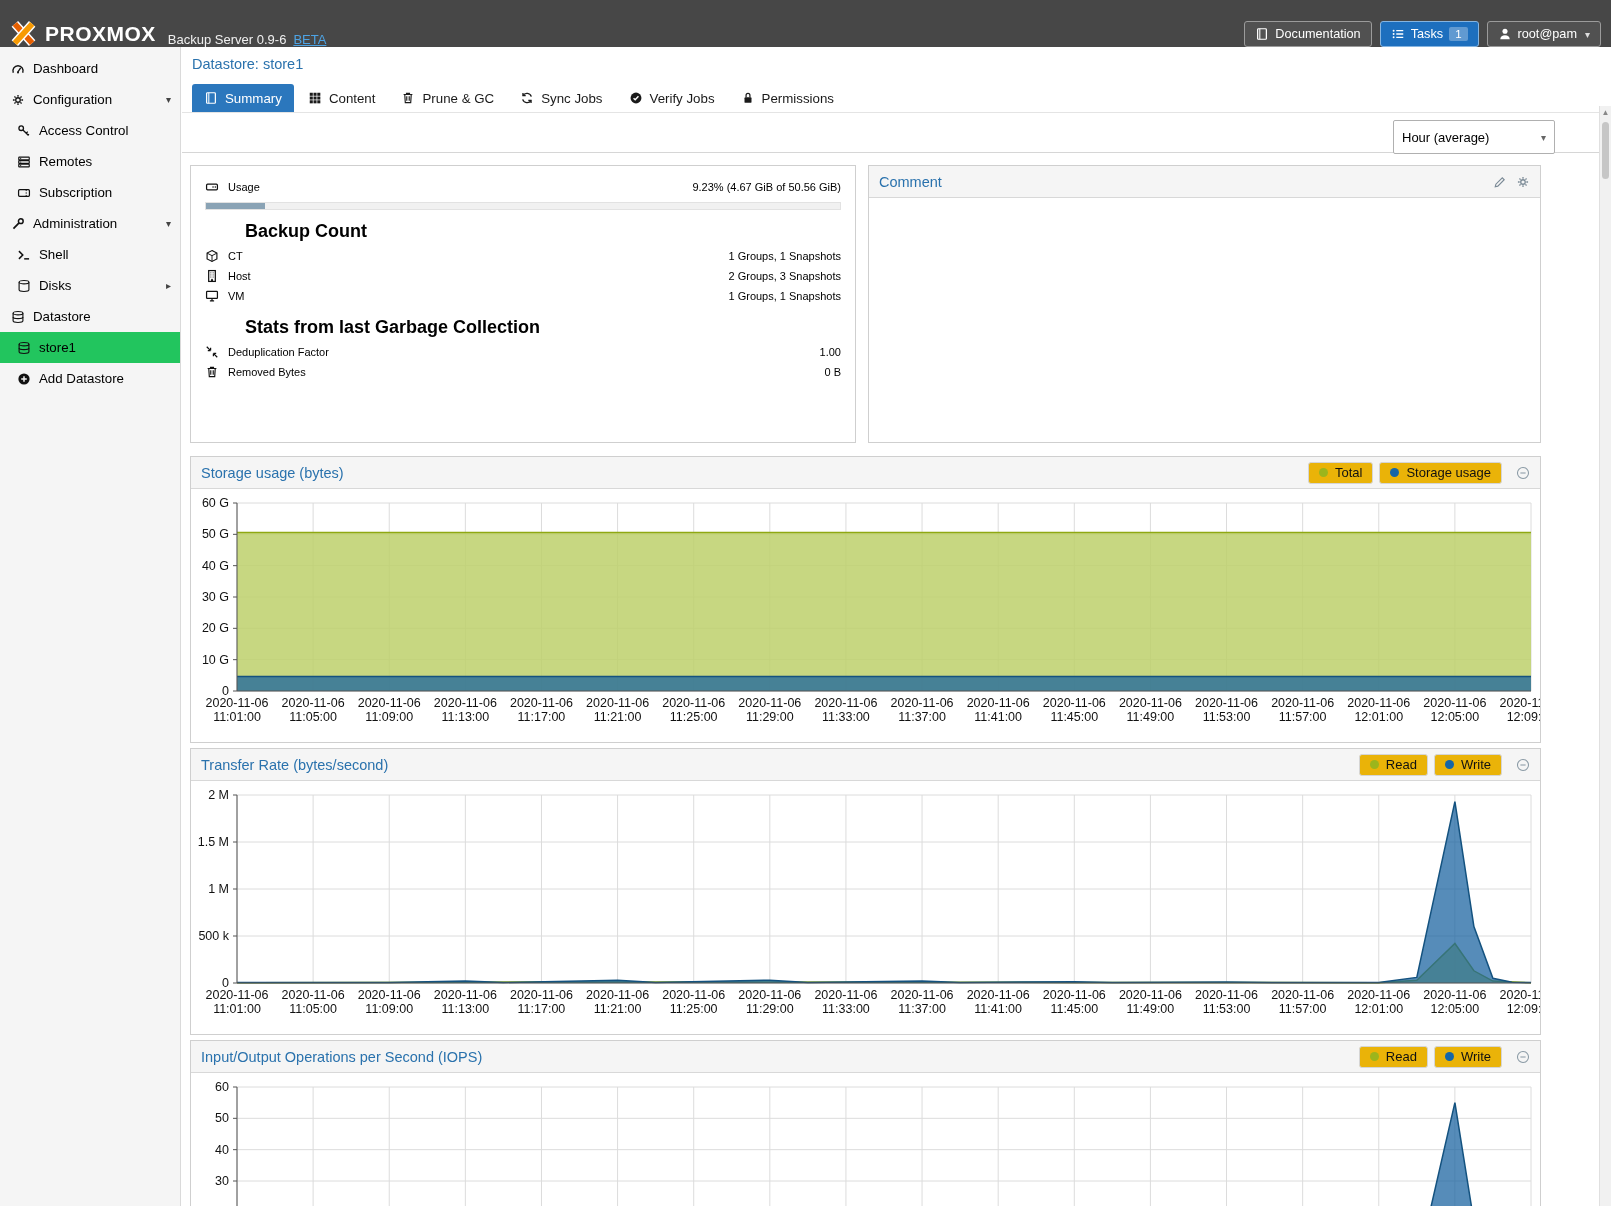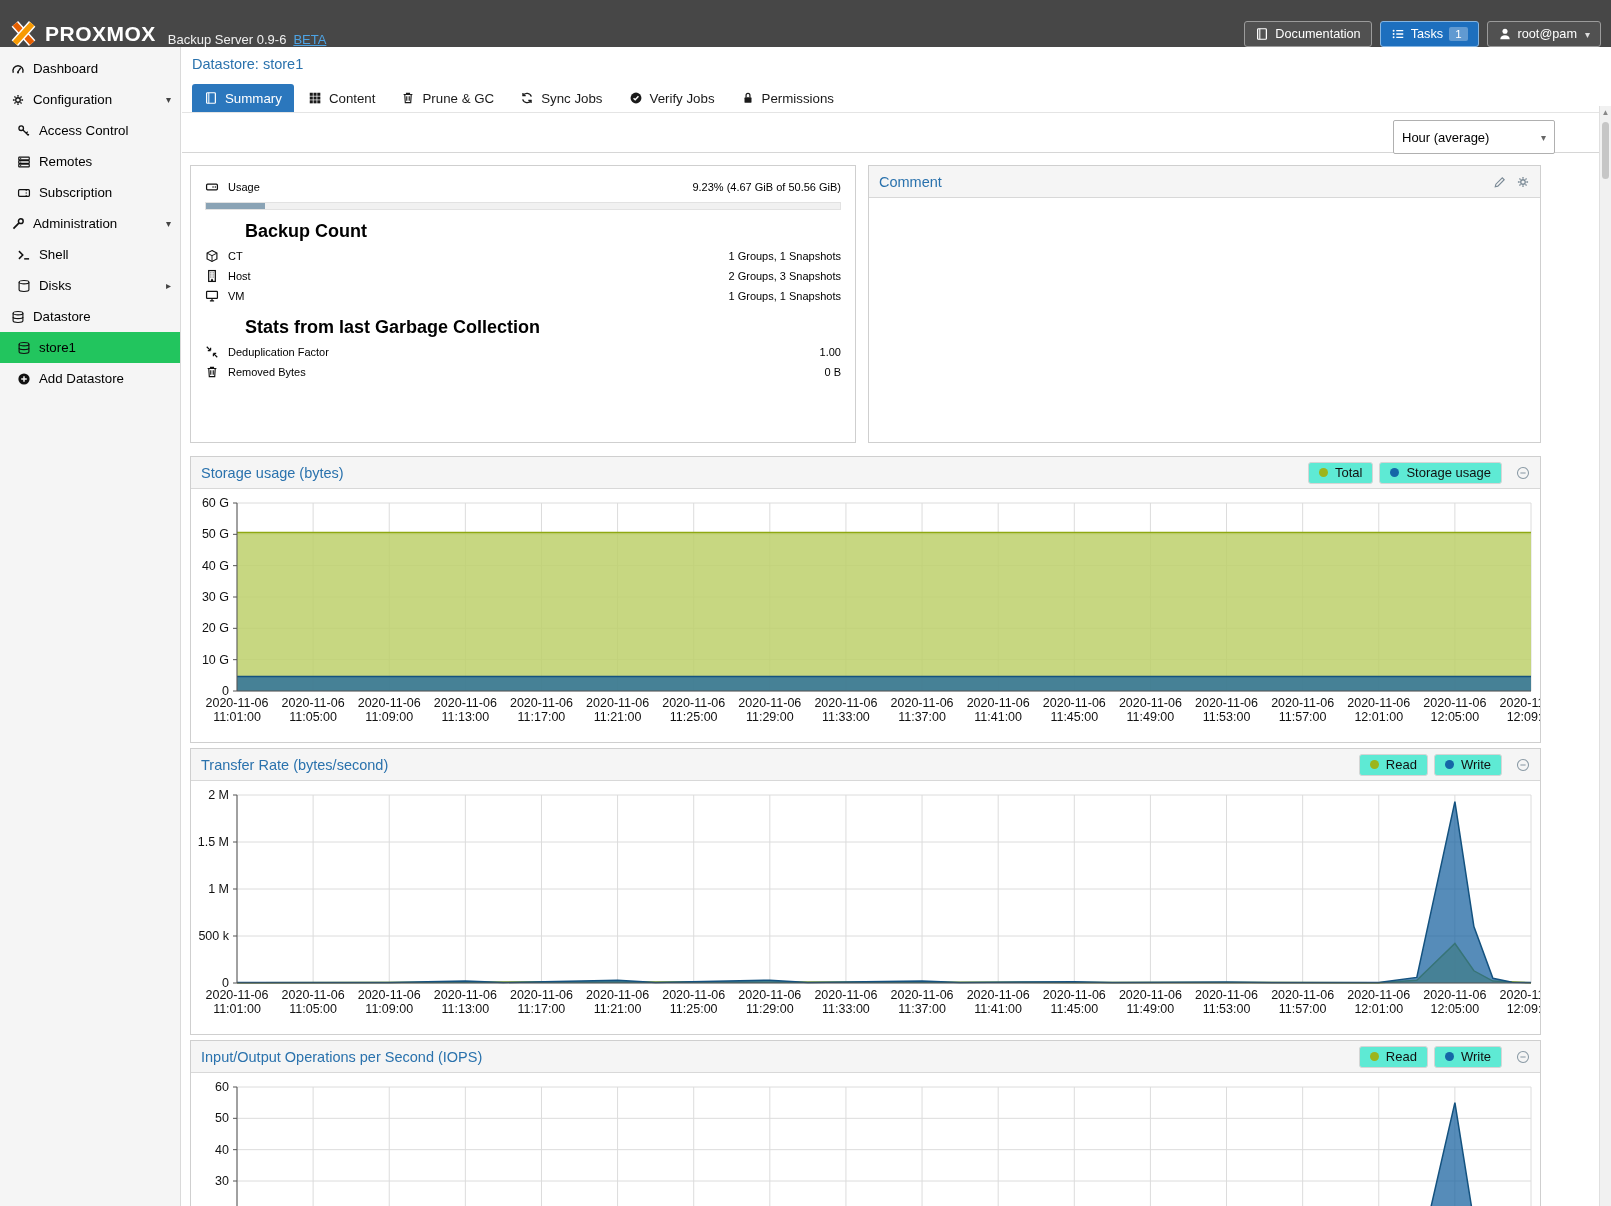--- a/index.html
+++ b/index.html
@@ -65,21 +65,21 @@
 .sec{font-weight:bold;margin:11px 0 4px;font-size:18px;padding-left:40px;}
 .pbar{height:8px;background:#f1f1f1;border:1px solid #e2e2e2;margin:5px 0 2px;}
 .pbar>div{height:100%;background:#8aa3b5;}
 .hd-tools{margin-left:auto;display:flex;align-items:center;gap:9px;color:#7b8a96;}
 .hd-tools svg{cursor:pointer;}
 
 
 .chart-panel{width:1351px;margin-bottom:5px;}
 .chart-body{height:253px;overflow:hidden;padding:4px 0 0 2px;}
 .legend{margin-left:auto;display:flex;align-items:center;gap:6px;}
-.legend-item{display:inline-flex;align-items:center;gap:7px;background:#5eead4;
+.legend-item{display:inline-flex;align-items:center;gap:7px;background:#eab308;
              border:1px solid #d5d5d5;border-radius:3px;height:22px;padding:0 10px;
              font-size:13px;cursor:pointer;color:#111;}
 .dot{width:9px;height:9px;border-radius:50%;}
 .dot-green{background:#9cb51c;}
 .dot-blue{background:#1566a7;}
 .tool-collapse{color:#8a9aa5;margin-left:8px;cursor:pointer;display:inline-flex;}
 text.tick{font-size:12.5px;fill:#111;font-family:"Liberation Sans","DejaVu Sans",sans-serif;}
 
 
 .vscroll{position:absolute;right:0;top:106px;bottom:0;width:12px;background:#f1f1f1;

